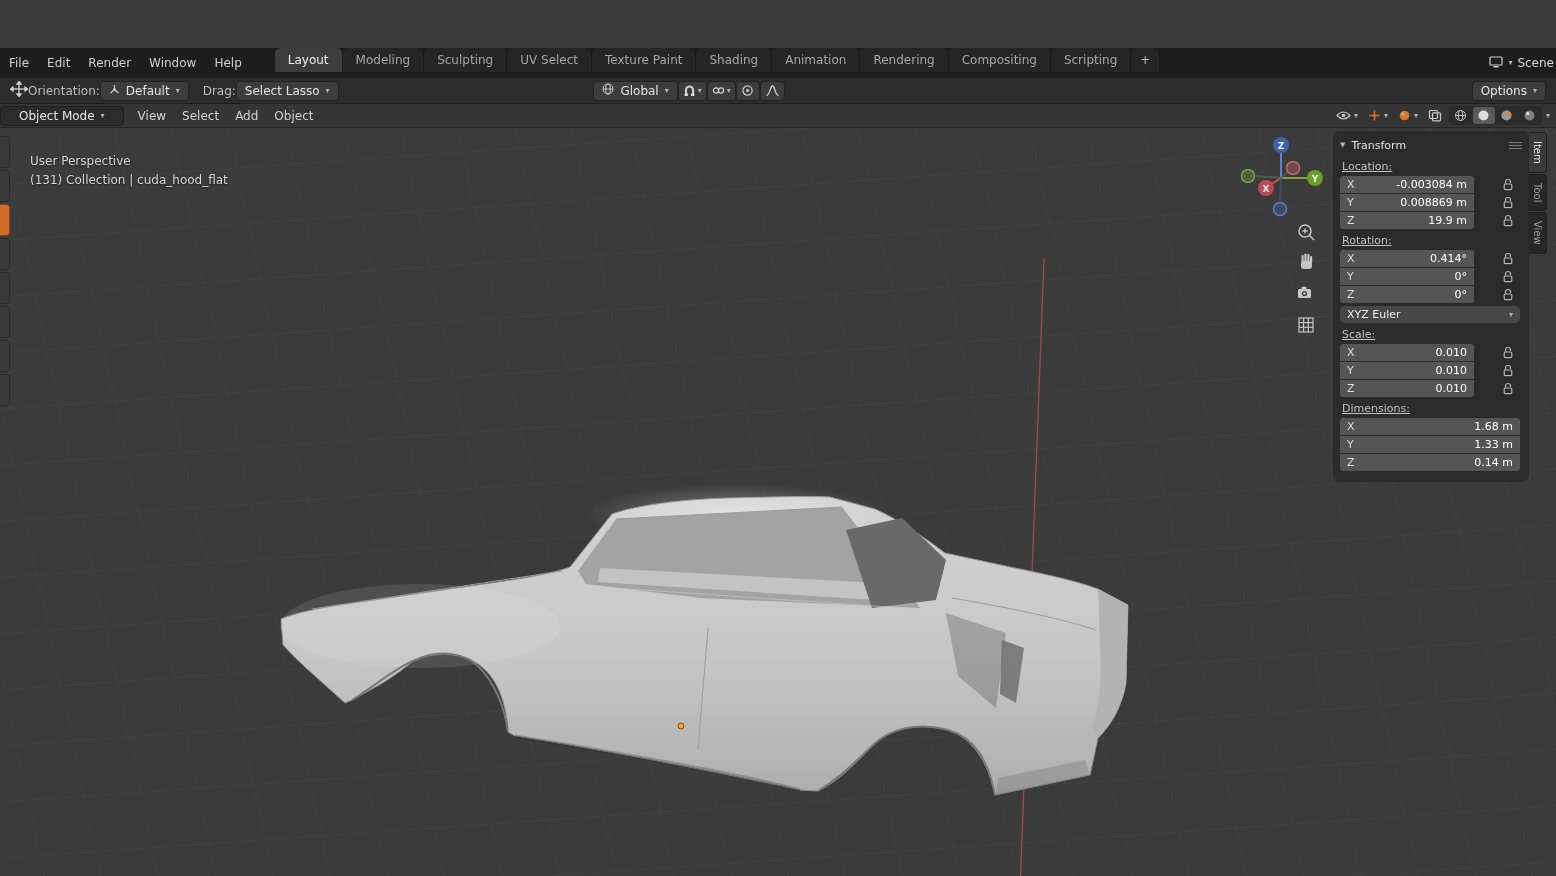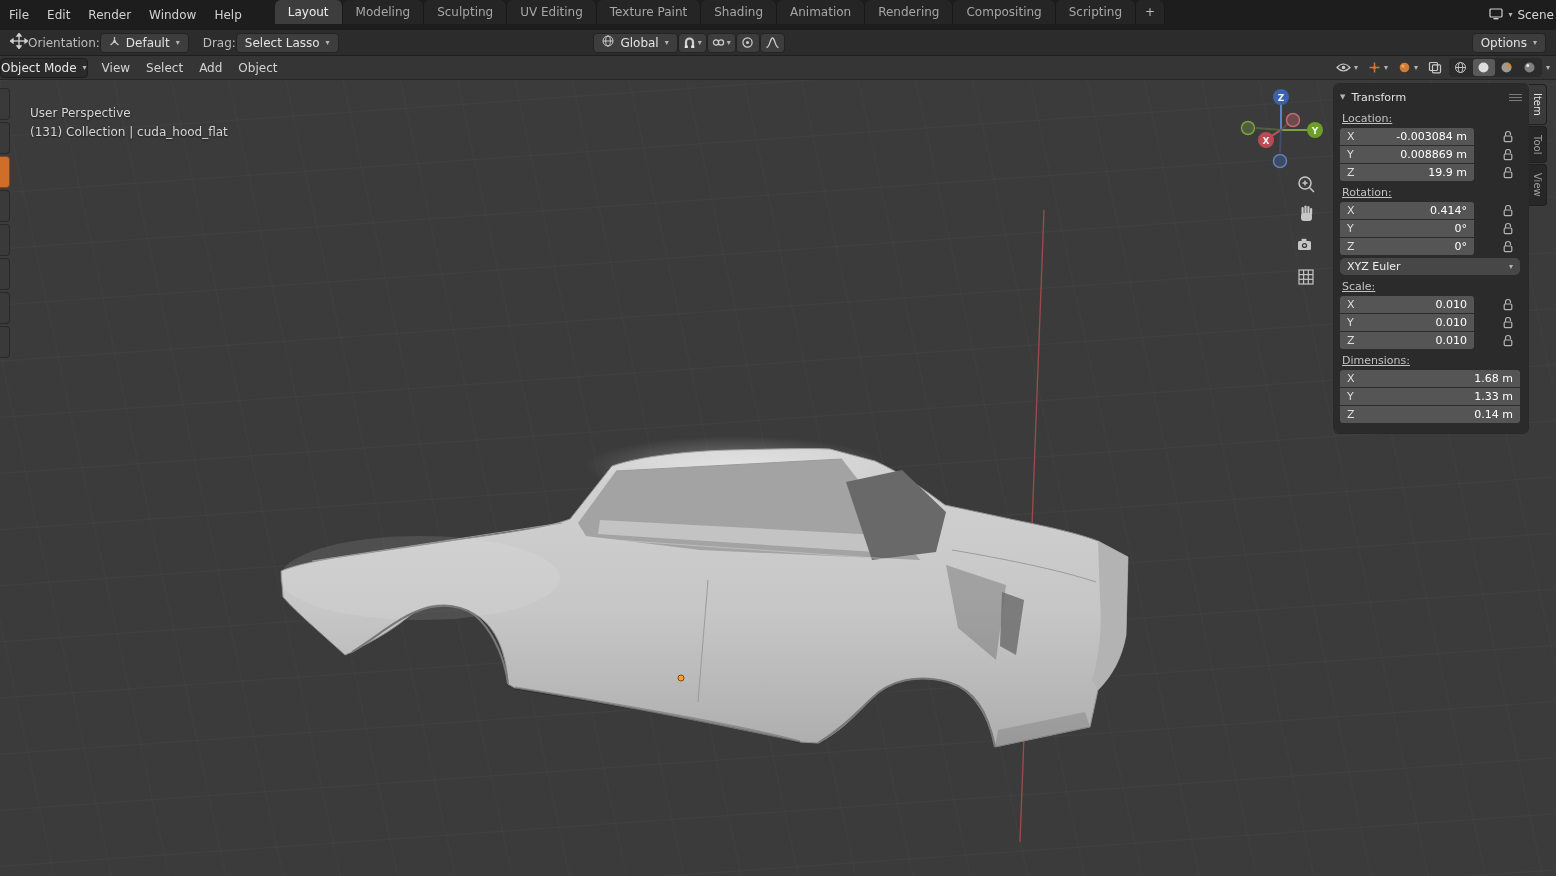--- a/index.html
+++ b/index.html
@@ -5,21 +5,21 @@
   * { box-sizing: border-box; }
   html,body { margin:0; padding:0; }
   body {
     width:1556px; height:876px; overflow:hidden;
     background:#3b3b3b;
     font-family:"DejaVu Sans","Liberation Sans",sans-serif;
     font-size:12px; color:#d0d0d0;
     -webkit-user-select:none; user-select:none;
   }
   
-  .topbar { height:30px; background:#1d1d1d; display:flex; align-items:stretch; }
+  .topbar { height:30px; background:#1d1d1d; display:flex; align-items:stretch;margin-top:48px; }
   .menu { display:flex; align-items:center; padding:0 9px; color:#d2d2d2; cursor:default; }
   .tabs { display:flex; align-items:flex-start; margin-left:24px; }
   .tab { height:24px; display:flex; align-items:center; padding:0 13px;
          background:#252525; color:#a6a6a6; border-right:1px solid #181818;
          border-radius:6px 6px 0 0; font-size:12px; }
   .tab.active { background:#3d3d3d; color:#ececec; }
   .tab.addtab { padding:0 9px; color:#bdbdbd; }
   .topbar-right { margin-left:auto; display:flex; align-items:center; gap:5px; padding-right:2px; color:#d6d6d6; }
   .caret { font-size:8px; color:#b3b3b3; line-height:1; }
   
@@ -27,21 +27,21 @@
              display:flex; align-items:center; padding:0 10px; color:#c6c6c6; }
   .dd { height:20px; background:#3d3d3d; border:1px solid #232323; border-radius:4px;
         display:flex; align-items:center; gap:6px; padding:0 8px; color:#e3e3e3; }
   .iconbtn { height:20px; min-width:24px; background:#3d3d3d; border:1px solid #232323;
              border-radius:4px; display:flex; align-items:center; justify-content:center; gap:2px; padding:0 4px; }
   .lbl { color:#bdbdbd; }
   
   .vheader { height:24px; background:#353535; border-bottom:1px solid #262626;
              display:flex; align-items:center; padding:0 6px 0 0; color:#d4d4d4; }
   .mode-dd { height:20px; background:#2b2b2b; border:1px solid #1e1e1e; border-radius:4px;
-             display:flex; align-items:center; gap:6px; padding:0 0; margin:0 6px 0 0; color:#e6e6e6; }
+             display:flex; align-items:center; gap:6px; padding:0 18px; margin:0 6px 0 0; color:#e6e6e6; }
   .vmenu { padding:0 8px; }
   .hright { margin-left:auto; display:flex; align-items:center; gap:4px; }
   .hbtn { height:18px; display:flex; align-items:center; gap:3px; padding:0 3px; border-radius:3px; }
   .shade-group { display:flex; align-items:center; background:#2b2b2b; border-radius:4px; padding:1px; gap:1px; }
   .shade-btn { width:22px; height:17px; display:flex; align-items:center; justify-content:center; border-radius:3px; }
   .shade-btn.active { background:#5a5a5a; }
   
   .viewport { position:relative; height:796px; overflow:hidden; background:#3b3b3b; }
   .scene-svg { position:absolute; left:0; top:0; }
   .overlay-info { position:absolute; left:30px; top:24px; line-height:19px; color:#d6d6d6;
@@ -81,21 +81,21 @@
 <header class="topbar">
   <span class="menu">File</span>
   <span class="menu">Edit</span>
   <span class="menu">Render</span>
   <span class="menu">Window</span>
   <span class="menu">Help</span>
   <nav class="tabs">
     <span class="tab active">Layout</span>
     <span class="tab">Modeling</span>
     <span class="tab">Sculpting</span>
-    <span class="tab">UV Editing</span>
+    <span class="tab">UV Select</span>
     <span class="tab">Texture Paint</span>
     <span class="tab">Shading</span>
     <span class="tab">Animation</span>
     <span class="tab">Rendering</span>
     <span class="tab">Compositing</span>
     <span class="tab">Scripting</span>
     <span class="tab addtab">+</span>
   </nav>
   <div class="topbar-right">
     <span>

